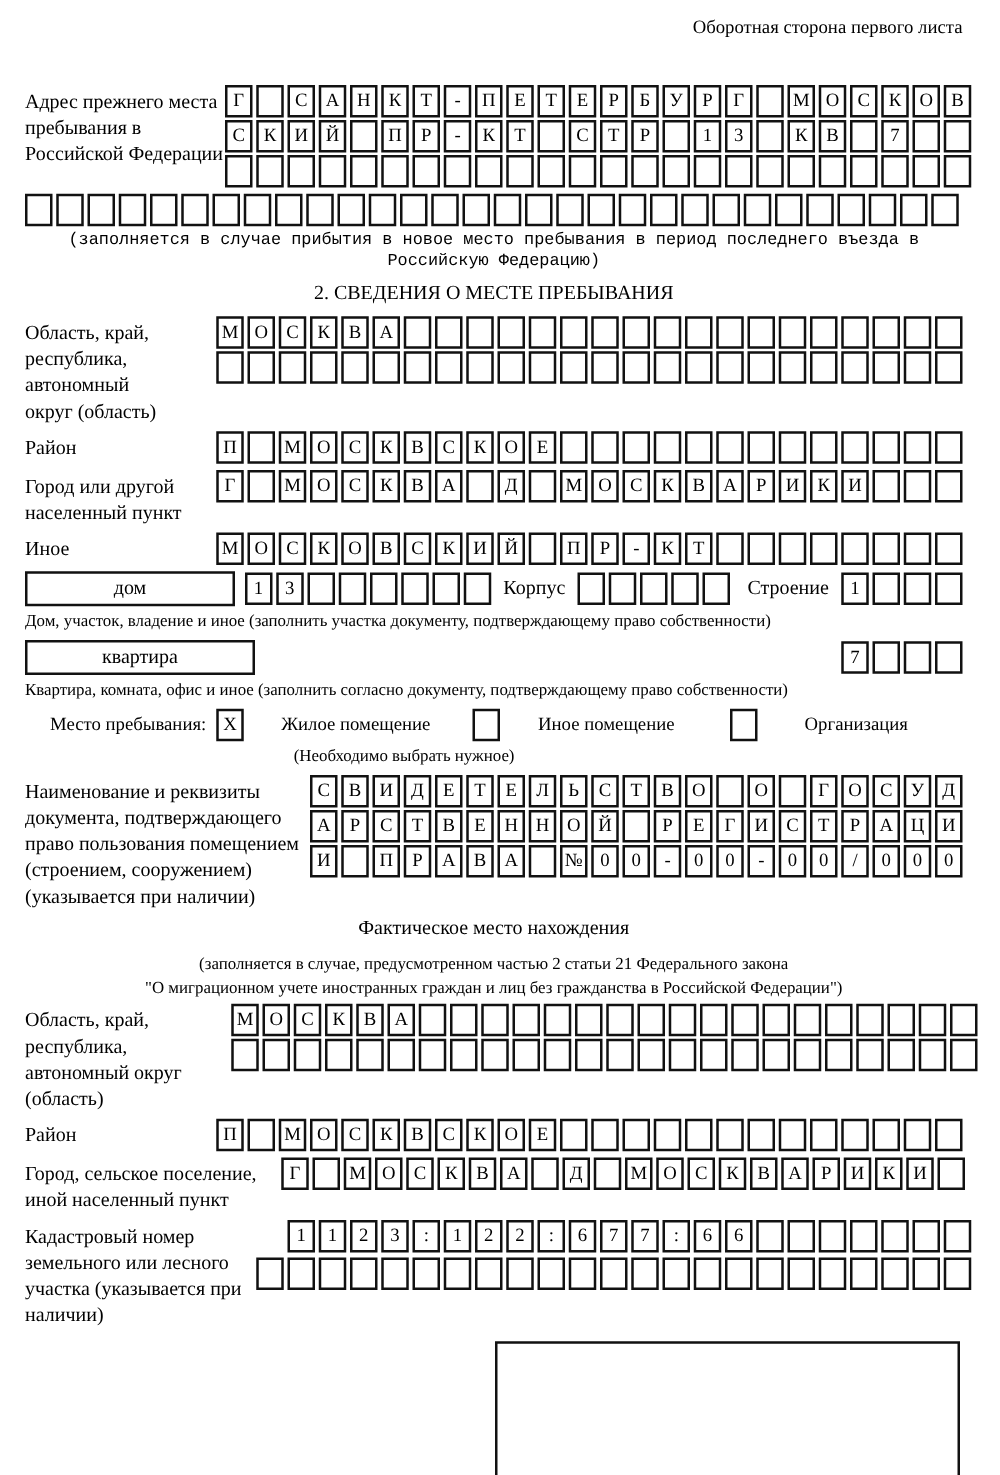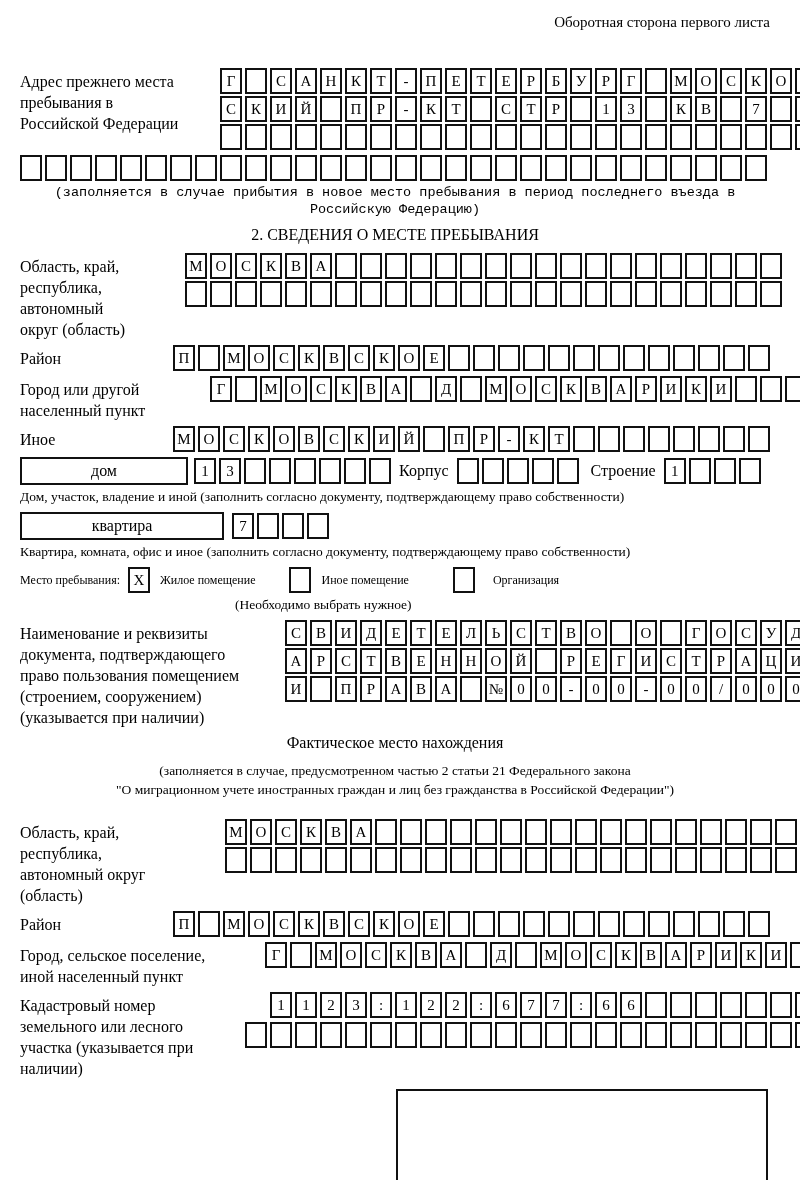--- a/index.html
+++ b/index.html
@@ -6,48 +6,48 @@
   html,body { width:800px; }
   body {
     width:800px; height:1180px; overflow:hidden;
     background:#ffffff; color:#000;
     font-family:"Liberation Serif","DejaVu Serif",serif;
     font-size:16px; line-height:20px;
     padding:12px 30px 0 20px;
   }
   .hdr-note { text-align:right; font-size:15px; margin-bottom:36px; }
 
-  .field { display:flex; align-items:flex-start; margin-bottom:5px;gap:40px; }
+  .field { display:flex; align-items:flex-start; margin-bottom:5px; }
   .flabel { flex:0 0 auto; padding-top:3px; font-size:16px; line-height:21px; }
   .cells { display:flex; gap:3px; margin-left:auto; }
   .cellrows { display:flex; flex-direction:column; gap:2px; margin-left:auto; }
   .cellrows .cells { margin-left:auto; }
   .cell {
     width:22px; height:26px; flex:0 0 auto;
     border:2px solid #111; background:#fff;
     display:flex; align-items:center; justify-content:center;
     font-size:15px; line-height:1;
   }
   .caption { font-size:13.5px; line-height:17px; margin:3px 0 7px 0; }
   .caption.center { text-align:center;font-family:Liberation Mono, monospace; }
   .sec-title { text-align:center; font-weight:normal; font-size:16px; margin:6px 0 8px 0; }
 
   .inline-box {
     border:2px solid #111; height:28px; display:flex;
     align-items:center; justify-content:center; flex:0 0 auto;
     font-size:16px;
   }
-  .dom-row, .kv-row { display:flex; align-items:center; margin-bottom:3px; }
+  .dom-row, .kv-row { display:flex; align-items:center; margin-bottom:3px;justify-content:space-between; }
   .mini-label { font-size:16px; padding:0 8px; flex:0 0 auto; }
 
   .mesto-row { display:flex; align-items:center; margin-bottom:2px; }
   .mesto-row .cell { margin:0 10px 0 8px; }
-  .opt-label { font-size:12px; }
-
-  .fact-caption { text-align:center; font-size:13.5px; line-height:19px; margin-bottom:20px; }
+  .opt-label { font-size:15px;margin-left:20px; }
+
+  .fact-caption { text-align:center; font-size:13.5px; line-height:19px; margin-bottom:4px; }
 
   .stamp-box {
     width:372px; height:172px; border:2px solid #111;
     margin:10px 2px 6px auto;
   }
 </style>
 </head>
 <body>
 
 <div class="hdr-note">Оборотная сторона первого листа</div>
@@ -340,24 +340,24 @@
       <span class="cell"></span>
     </div>
   <div class="mini-label" style="padding-left:12px">Строение</div>
   <div class="cells" style="margin-left:0">
       <span class="cell">1</span>
       <span class="cell"></span>
       <span class="cell"></span>
       <span class="cell"></span>
     </div>
 </div>
-<div class="caption">Дом, участок, владение и иной (заполнить согласно документу, подтверждающему право собственности)</div>
+<div class="caption">Дом, участок, владение и иное (заполнить участка документу, подтверждающему право собственности)</div>
 
 <div class="kv-row">
-  <div class="inline-box" style="width:204px">квартира</div>
+  <div class="inline-box" style="width:184px">квартира</div>
   <div class="cells" style="margin-left:8px">
       <span class="cell">7</span>
       <span class="cell"></span>
       <span class="cell"></span>
       <span class="cell"></span>
     </div>
 </div>
 <div class="caption">Квартира, комната, офис и иное (заполнить согласно документу, подтверждающему право собственности)</div>
 
 <div class="mesto-row">

